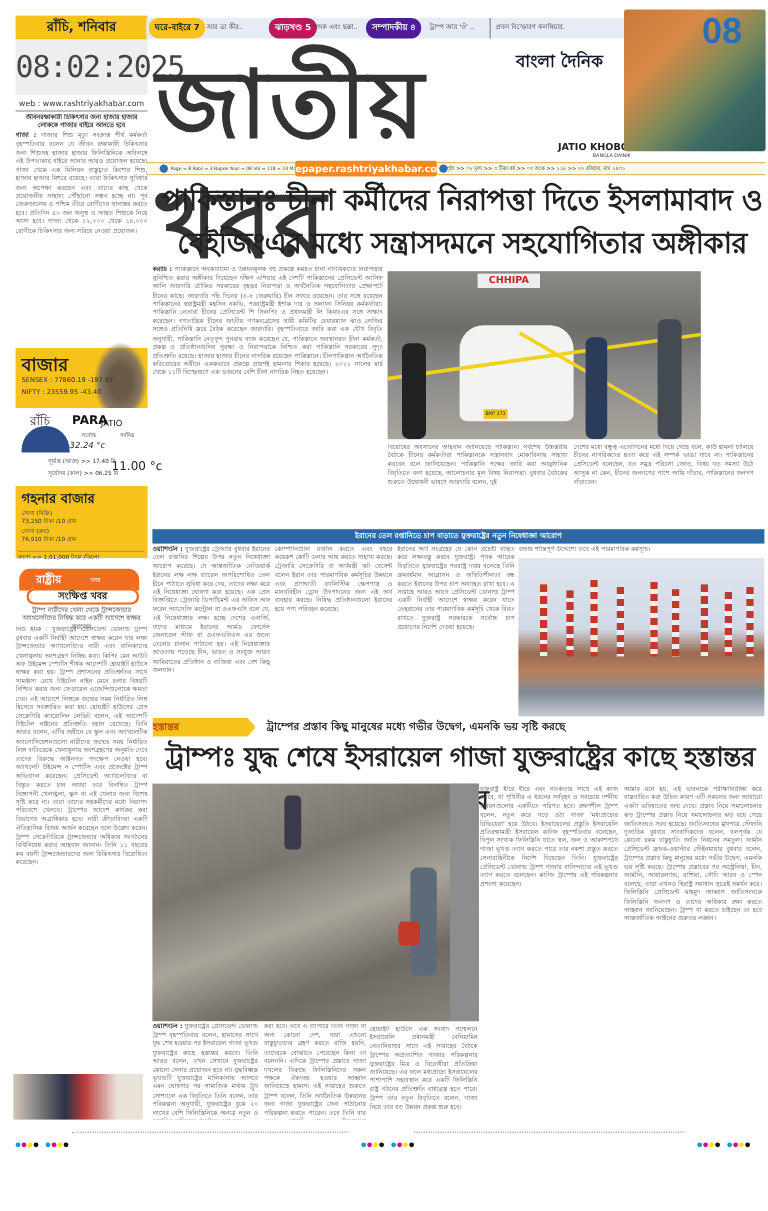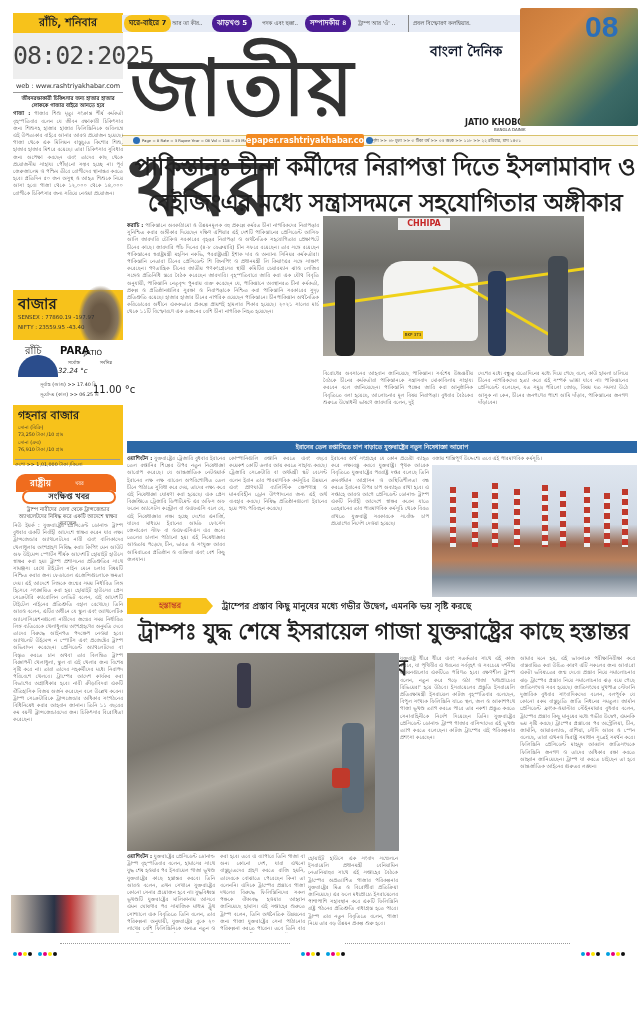--- a/index.html
+++ b/index.html
@@ -26,21 +26,21 @@
 #pageno{left:585px;top:10px;font-size:30px;font-weight:bold;color:#2c6fb8;font-family:"Liberation Sans",sans-serif}
 
 #metabar{left:122px;top:135px;width:516px;height:11px;background:#fbf7ea;border-top:1px solid #d9c26b;border-bottom:1px solid #d9c26b}
 #meta-left{left:142px;top:136px;font-size:3.8px;line-height:9px;color:#444}
 #epaper{left:246px;top:134px;width:118px;height:13px;background:#f28a22;color:#fff;font-size:8px;font-weight:bold;text-align:center;line-height:13px;border-radius:2px}
 #meta-right{left:372px;top:136px;font-size:4.2px;line-height:9px;color:#333}
 .homeicon{position:absolute;top:137px;width:7px;height:7px;border-radius:50%;background:#2c6fb8}
 
 #h1a{left:130px;top:150px;width:510px;font-size:24px;font-weight:bold;color:#222;line-height:34px;text-align:center;letter-spacing:-0.5px}
 #h1b{left:130px;top:186px;width:510px;font-size:24px;font-weight:bold;color:#222;line-height:34px;text-align:center;letter-spacing:-0.5px}
-#photo1{left:323px;top:216px;width:261px;height:140px;background:linear-gradient(180deg,#8a8a86 0%,#6e6d68 35%,#888 60%,#a9a59c 100%);overflow:hidden}
+#photo1{left:323px;top:226px;width:261px;height:140px;background:linear-gradient(180deg,#8a8a86 0%,#6e6d68 35%,#888 60%,#a9a59c 100%);overflow:hidden}
 .car{position:absolute;left:60px;top:45px;width:95px;height:80px;background:#f3f3f1;border-radius:20px 20px 6px 6px}
 .tape{position:absolute;height:3px;background:#f0d21a;transform-origin:left}
 .sign{position:absolute;left:75px;top:2px;width:52px;height:12px;background:#eee;color:#c62828;font-size:8px;font-weight:bold;text-align:center;line-height:12px}
 
 #leftcol1{left:13px;top:95px;width:110px;height:190px}
 #bazar{left:13px;top:290px;width:110px;height:50px;background:#f7c21b}
 #bazar-title{left:18px;top:292px;font-size:15px;font-weight:bold;color:#222}
 #bazar-l1{left:18px;top:314px;font-size:5.5px;color:#333}
 #bazar-l2{left:18px;top:324px;font-size:5.5px;color:#333}
 #bull{left:78px;top:285px;width:45px;height:55px;background:radial-gradient(ellipse at 50% 60%,#6b5a46 30%,#8b7a60 55%,transparent 70%)}
@@ -73,21 +73,21 @@
 #s1c2{left:323px;top:370px;width:150px;height:70px}
 #s1c3{left:478px;top:370px;width:150px;height:70px}
 
 #blueband{left:127px;top:441px;width:510px;height:12px;background:#2c68a6;color:#fff;font-size:6px;text-align:center;line-height:12px;font-weight:bold}
 #s2c1{left:127px;top:455px;width:98px;height:135px}
 #s2c2{left:229px;top:455px;width:98px;height:135px}
 #s2c3{left:331px;top:455px;width:98px;height:135px}
 #factory{left:432px;top:465px;width:205px;height:132px;background:linear-gradient(180deg,#dfe6ef 0%,#cfd8e4 45%,#9a6b52 60%,#b9805c 72%,#7f8b97 85%,#c5cbd3 100%);overflow:hidden}
 .chim{position:absolute;bottom:50px;width:6px;background:repeating-linear-gradient(180deg,#c0392b 0 6px,#ecf0f1 6px 10px)}
 
-#tag{left:127px;top:598px;width:86px;height:16px;background:#f7c21b;color:#c0392b;font-size:8px;font-weight:bold;line-height:16px;text-align:center;clip-path:polygon(0 0,92% 0,100% 50%,92% 100%,0 100%)}
+#tag{left:127px;top:598px;width:86px;height:16px;background:#f7c21b;color:#c0392b;font-size:8px;font-weight:bold;line-height:16px;text-align:left;clip-path:polygon(0 0,92% 0,100% 50%,92% 100%,0 100%)}
 #sub2{left:222px;top:599px;width:420px;font-size:8.8px;font-weight:bold;color:#222;line-height:14px}
 #h2{left:127px;top:614px;width:513px;font-size:22px;font-weight:bold;color:#222;line-height:36px;letter-spacing:-0.5px;text-align:center}
 #photo2{left:127px;top:653px;width:272px;height:198px;background:linear-gradient(160deg,#9c9891 0%,#7b776f 35%,#a9a49a 55%,#6f6a61 75%,#8c877d 100%);overflow:hidden}
 #photo3{left:11px;top:895px;width:108px;height:38px;background:linear-gradient(90deg,#d4c7b8 0%,#2a3346 40%,#bc3a3a 55%,#e9e2d8 80%);overflow:hidden}
 #s3a{left:400px;top:655px;width:115px;height:275px}
 #s3b{left:520px;top:655px;width:115px;height:275px}
 #s3c1{left:127px;top:853px;width:88px;height:80px}
 #s3c2{left:220px;top:853px;width:85px;height:80px}
 #s3c3{left:308px;top:855px;width:90px;height:78px}
 
@@ -98,21 +98,21 @@
 <body>
 
 <div id="citybox" class="abs">রাঁচি, শনিবার</div>
 <div id="datebox" class="abs">08:02:2025</div>
 <div id="web" class="abs">web : www.rashtriyakhabar.com</div>
 <div id="webline" class="abs"></div>
 
 <div id="strip" class="abs"></div>
 <div class="pill" style="left:124px;background:#f7c21b;color:#222">ঘরে-বাইরে 7</div>
 <div class="pilltxt" style="left:172px">আর তা কীর..</div>
-<div class="pill" style="left:212px;background:#4c1d95">ঝাড়খণ্ড 5</div>
+<div class="pill" style="left:224px;background:#be185d">ঝাড়খণ্ড 5</div>
 <div class="pilltxt" style="left:262px">পদক এবং ছক্কা..</div>
 <div class="pill" style="left:305px;background:#4c1d95">সম্পাদকীয় ৪</div>
 <div class="pilltxt" style="left:358px">ট্রাম্প আর 'ওঁ' ..</div>
 <div class="pilltxt" style="left:408px;border-left:1px solid #888;padding-left:4px">প্রবল বিস্ফোরণ কলম্বিয়ার.</div>
 
 <div id="mast" class="abs">জাতীয় খবর</div>
 <div id="bangla" class="abs">বাংলা দৈনিক</div>
 <div id="jatio" class="abs">JATIO KHOBOR</div>
 <div id="banglad" class="abs">BANGLA DAINIK</div>
 

